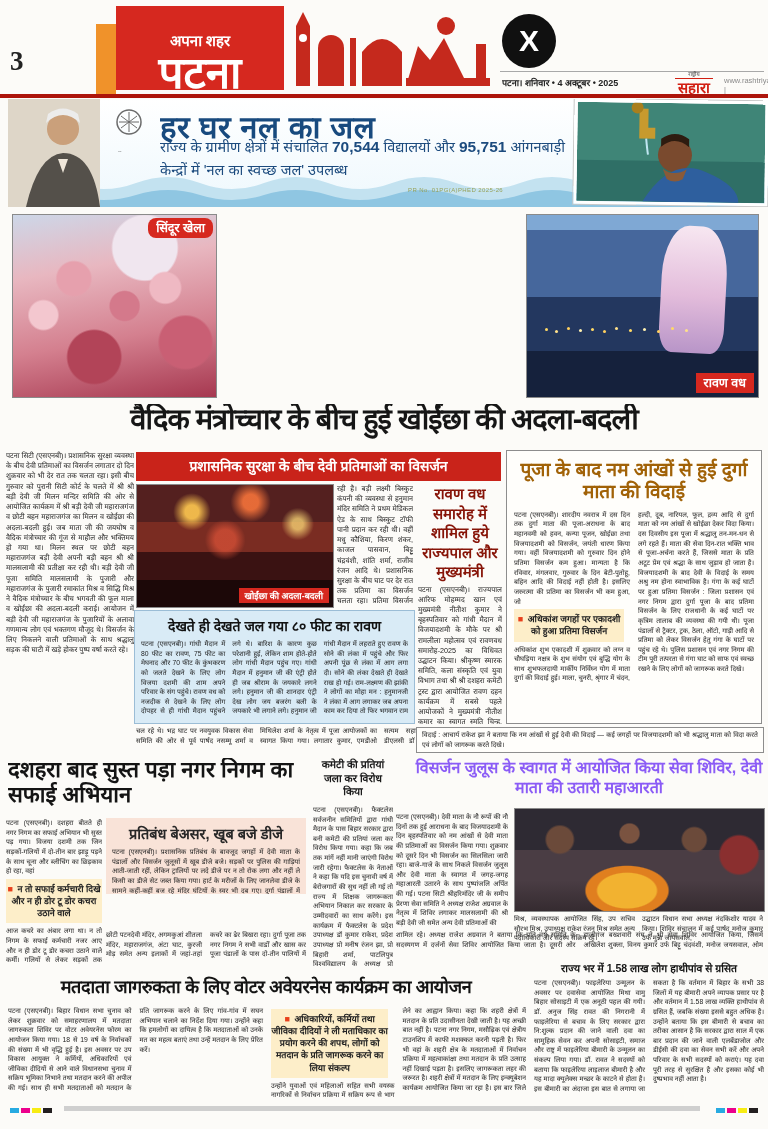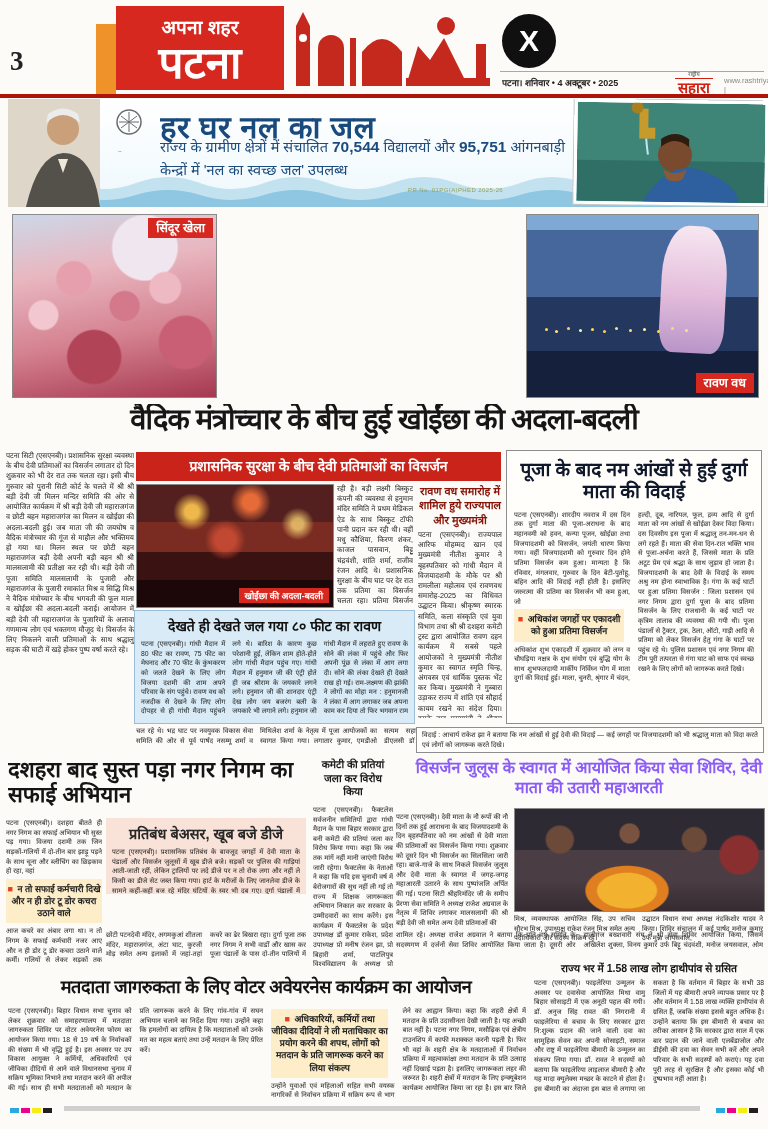--- a/index.html
+++ b/index.html
@@ -10,21 +10,21 @@
   .j68{font-size:6.8px;line-height:1.42;text-align:justify;color:#1e1e1e;}
   .j7{font-size:7.2px;line-height:1.42;text-align:justify;color:#1c1c1c;}
   .center{text-align:center;}
   .nowrap{white-space:nowrap;}
   .cols2{column-count:2;column-gap:8px;}
   .cols3{column-count:3;column-gap:7px;}
   .cols4{column-count:4;column-gap:8px;}
   
   .pagenum{font-family:"Liberation Serif","DejaVu Serif",serif;font-size:27px;font-weight:bold;color:#222;}
   .masthead{background:#d6281f;color:#fff;text-align:center;}
-  .mh1{font-size:19px;margin-top:8px;font-weight:bold;}
+  .mh1{font-size:15px;margin-top:24px;font-weight:bold;font-family:Liberation Serif, serif;}
   .mh2{font-size:44px;font-weight:bold;line-height:1.05;}
   .orangebar{background:#f0922a;}
   .xcircle{background:#101010;border-radius:50%;color:#fff;display:flex;align-items:center;justify-content:center;
            font-size:30px;font-weight:900;}
   .quote{font-size:8.6px;line-height:1.45;color:#3a3a3a;text-align:left;}
   .quote b{color:#1c1c1c;}
   .dateline{font-size:9px;color:#222;font-weight:bold;}
   .brandsmall{font-size:5.5px;color:#444;text-align:center;display:block;}
   .brand{font-size:15px;font-weight:bold;color:#d21f12;border-top:1.5px solid #d21f12;border-bottom:1.5px solid #d21f12;
          padding:0 3px;display:inline-block;line-height:1.15;}
@@ -37,25 +37,25 @@
   .bannersub b{font-size:15.5px;}
   .prnote{font-size:6px;color:#97a25a;letter-spacing:.4px;}
   .photoframe{border:3px solid #fff;box-shadow:0 0 0 1px #c8c8c8;}
   
   .ph{border:1px solid #8a8a8a;}
   .cap{position:absolute;background:#d6281f;color:#fff;font-size:12.5px;font-weight:bold;padding:2px 8px;line-height:1.3;}
   .capsm{position:absolute;background:#d6281f;color:#fff;font-size:9px;font-weight:bold;padding:1px 6px;}
   
   .mainhead{font-size:29px;font-weight:800;color:#161616;letter-spacing:-1px;line-height:1.1;}
   .kicker{background:#c9231a;color:#fff;font-weight:bold;font-size:14px;line-height:29px;text-align:center;white-space:nowrap;}
-  .subhead{font-size:11px;font-weight:bold;color:#871408;text-align:center;line-height:1.3;margin-bottom:3px;}
+  .subhead{font-size:15px;font-weight:bold;color:#871408;text-align:center;line-height:1.3;margin-bottom:3px;}
   .bluebox{background:#d9ebf6;border:1px solid #9bbdd6;padding:3px 6px;}
   .blueboxhead{font-size:14px;font-weight:bold;color:#121212;text-align:center;white-space:nowrap;margin:2px 0 4px;}
   .borderbox{border:1px solid #8d8d8d;background:#fffefb;}
-  .fwhead{font-size:19px;font-weight:bold;color:#0f172a;text-align:center;line-height:1.18;margin:4px 0 6px;}
+  .fwhead{font-size:19px;font-weight:bold;color:#a16207;text-align:center;line-height:1.18;margin:4px 0 6px;}
   .pullq{background:#fdeec9;padding:4px 0;margin:3px 0;font-size:9px;font-weight:bold;line-height:1.35;color:#222;
          break-inside:avoid;text-align:center;}
   .pullq .bq{color:#e8401c;margin-right:2px;}
   .t2head{font-size:22px;font-weight:800;color:#141414;line-height:1.12;}
   .pinkbox{background:#f9e3d8;padding:3px 6px;}
   .pinkhead{font-size:14.5px;font-weight:bold;color:#272727;text-align:center;margin:2px 0 4px;white-space:nowrap;}
   .comhead{font-size:10.5px;font-weight:bold;color:#1b1b1b;text-align:center;line-height:1.3;margin-bottom:6px;}
   .sevahead{font-size:16px;font-weight:bold;color:#8b5cf6;text-align:center;line-height:1.25;}
   .voterhead{font-size:18px;font-weight:800;color:#141414;text-align:center;white-space:nowrap;letter-spacing:-.3px;}
   .filhead{font-size:10.5px;font-weight:bold;color:#151515;text-align:center;white-space:nowrap;}
@@ -198,21 +198,21 @@
         <path d="M69 36 q1 10 2 16" stroke="#bfe6f2" stroke-width="2" fill="none"></path>
         <circle cx="98" cy="52" r="17" fill="#7a4a2e"></circle>
         <path d="M84 44 q14 -12 28 0 l0 -8 q-14 -10 -28 0 z" fill="#2e1c10"></path>
         <path d="M66 99 q28 -46 64 -30 q32 13 32 30 z" fill="#2e5f9e"></path>
         <path d="M86 66 q12 8 24 0 l-4 10 q-8 5 -16 0 z" fill="#8a5a38"></path>
       </svg>
     </div>
   </div>
 
   <div class="abs ph art-sindoor" style="left:12px;top:214px;width:203px;height:182px;">
-    <span class="cap" style="top:3px;right:3px;">सिंदूर खेला</span>
+    <span class="cap" style="top:3px;right:3px;border-radius:8px;">सिंदूर खेला</span>
   </div>
 
 
   <div class="abs mainhead center nowrap" style="left:4px;top:404px;width:760px;height:44px;">वैदिक मंत्रोच्चार के बीच हुई खोईंछा की अदला-बदली</div>
 
   <div class="abs ph art-ravan" style="left:526px;top:214px;width:231px;height:182px;">
     <div class="effigy"></div>
     <div class="lights"></div>
     <span class="cap" style="bottom:4px;right:4px;">रावण वध</span>
   </div>

